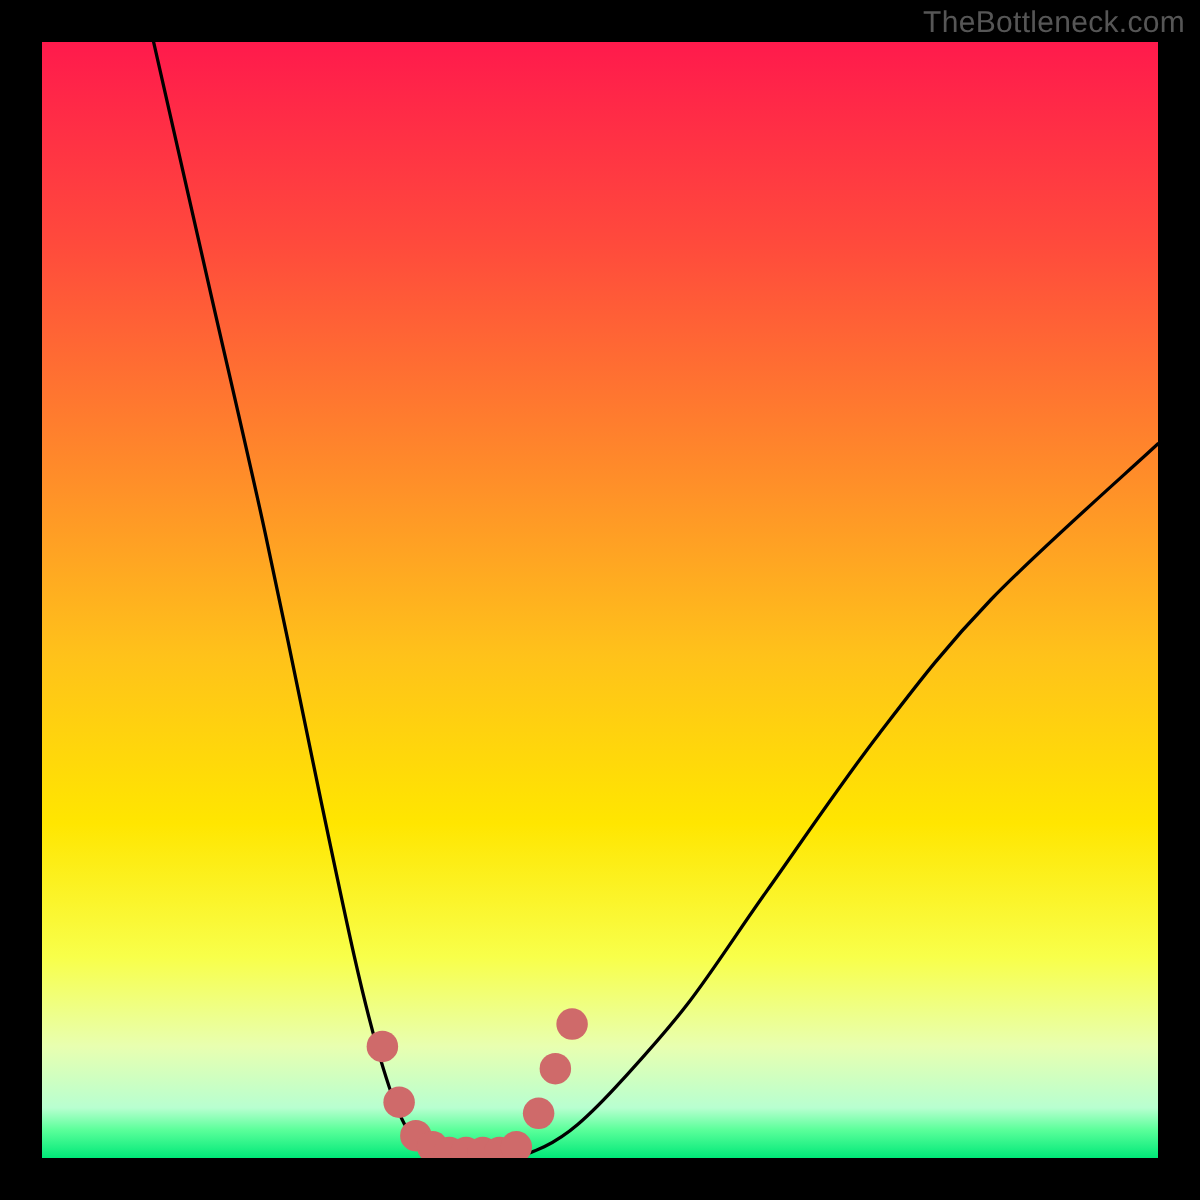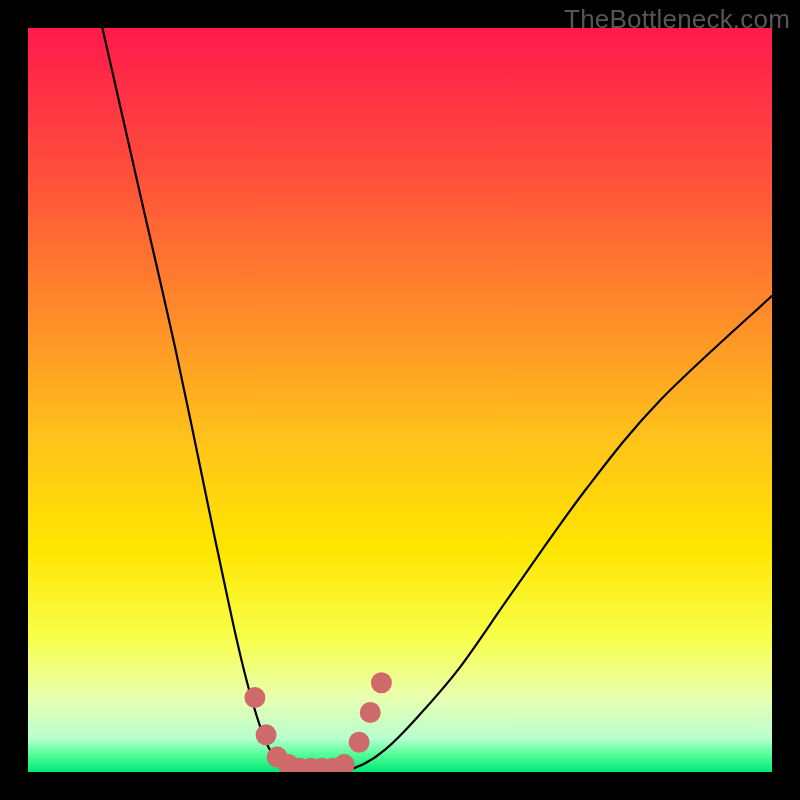--- a/index.html
+++ b/index.html
@@ -21,21 +21,21 @@
     top: 28px;
     width: 744px;
     height: 744px;
     overflow: hidden;
   }
   .watermark {
     position: absolute;
     top: 4px;
     right: 10px;
     font-family: Arial, Helvetica, sans-serif;
-    font-size: 26px;
+    font-size: 20px;
     font-weight: 400;
     color: #565656;
     letter-spacing: 0.2px;
     user-select: none;
   }
   svg.curve {
     position: absolute;
     inset: 0;
     width: 100%;
     height: 100%;

